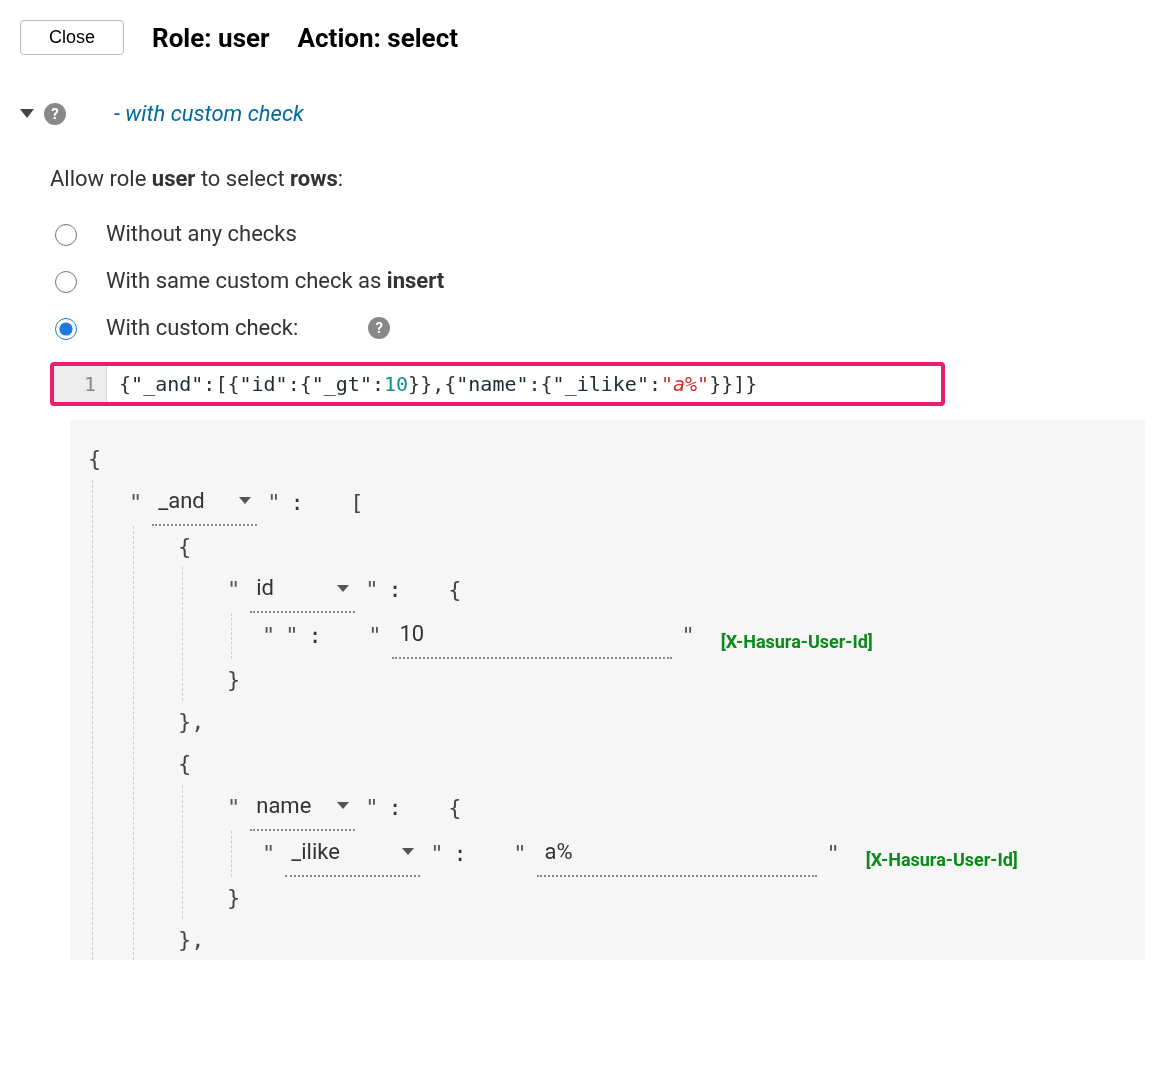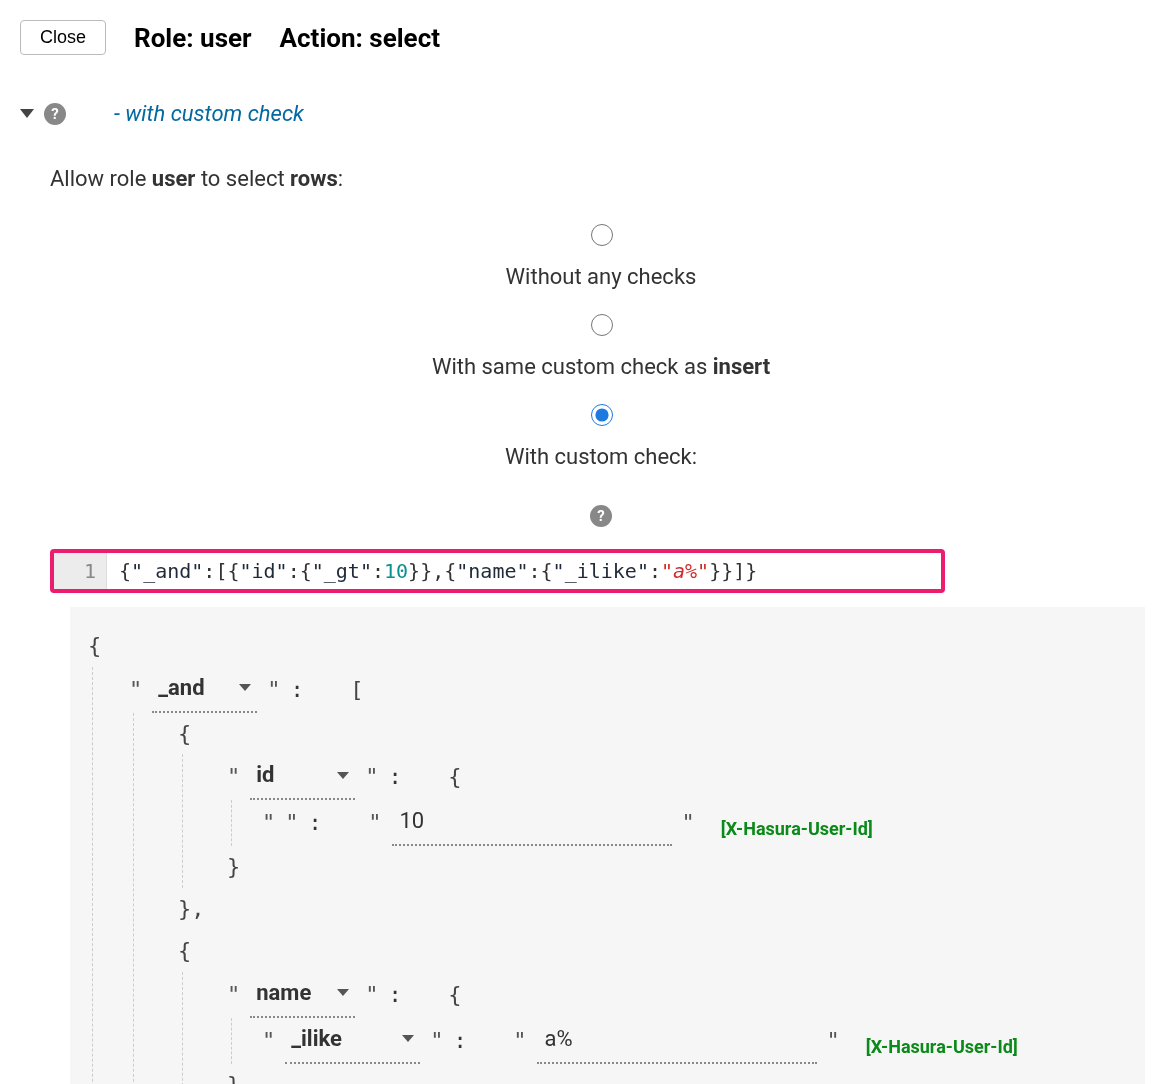--- a/index.html
+++ b/index.html
@@ -15,21 +15,21 @@
   .header-row {
     display: flex;
     align-items: center;
     gap: 28px;
     margin-bottom: 46px;
   }
   .close-btn {
     border: 1px solid #bbb;
     background: #fff;
     border-radius: 4px;
-    padding: 6px 19px;
+    padding: 6px 28px;
     font-size: 18px;
     cursor: pointer;
   }
   .heading {
     font-weight: 700;
     font-size: 26px;
     color: #000000;
   }
   .section-head {
     display: flex;
@@ -65,24 +65,23 @@
     font-style: italic;
     color: #0369a1;
     font-size: 22px;
   }
   .perm-body { padding-left: 30px; }
   .allow-text { font-size: 22px; margin-bottom: 30px; }
   .allow-text b { font-weight: 700; }
   .radio-row {
     display: flex;
     align-items: center;
-    gap: 18px;
+    gap: 26px;
     font-size: 22px;
     margin-bottom: 22px;
-    flex-direction: column;
   }
   .radio-row input[type=radio] {
     width: 22px; height: 22px;
     accent-color: #1f7ae0;
   }
   .radio-row b { font-weight: 700; }
   
   .code-highlight {
     border: 4px solid #ec1d6e;
     border-radius: 4px;
@@ -126,21 +125,21 @@
     gap: 10px;
     flex-wrap: nowrap;
   }
   .q { color: #555; }
   .sel {
     display: inline-flex;
     align-items: center;
     gap: 8px;
     border-bottom: 2px dotted #888;
     padding: 0 6px 2px 6px;
-    font-weight: 700;
+    font-weight: 400;
     font-family: -apple-system, BlinkMacSystemFont, "Segoe UI", Roboto, sans-serif;
     min-width: 105px;
     justify-content: space-between;
   }
   .sel .caret {
     width: 0; height: 0;
     border-left: 6px solid transparent;
     border-right: 6px solid transparent;
     border-top: 7px solid #555;
   }

